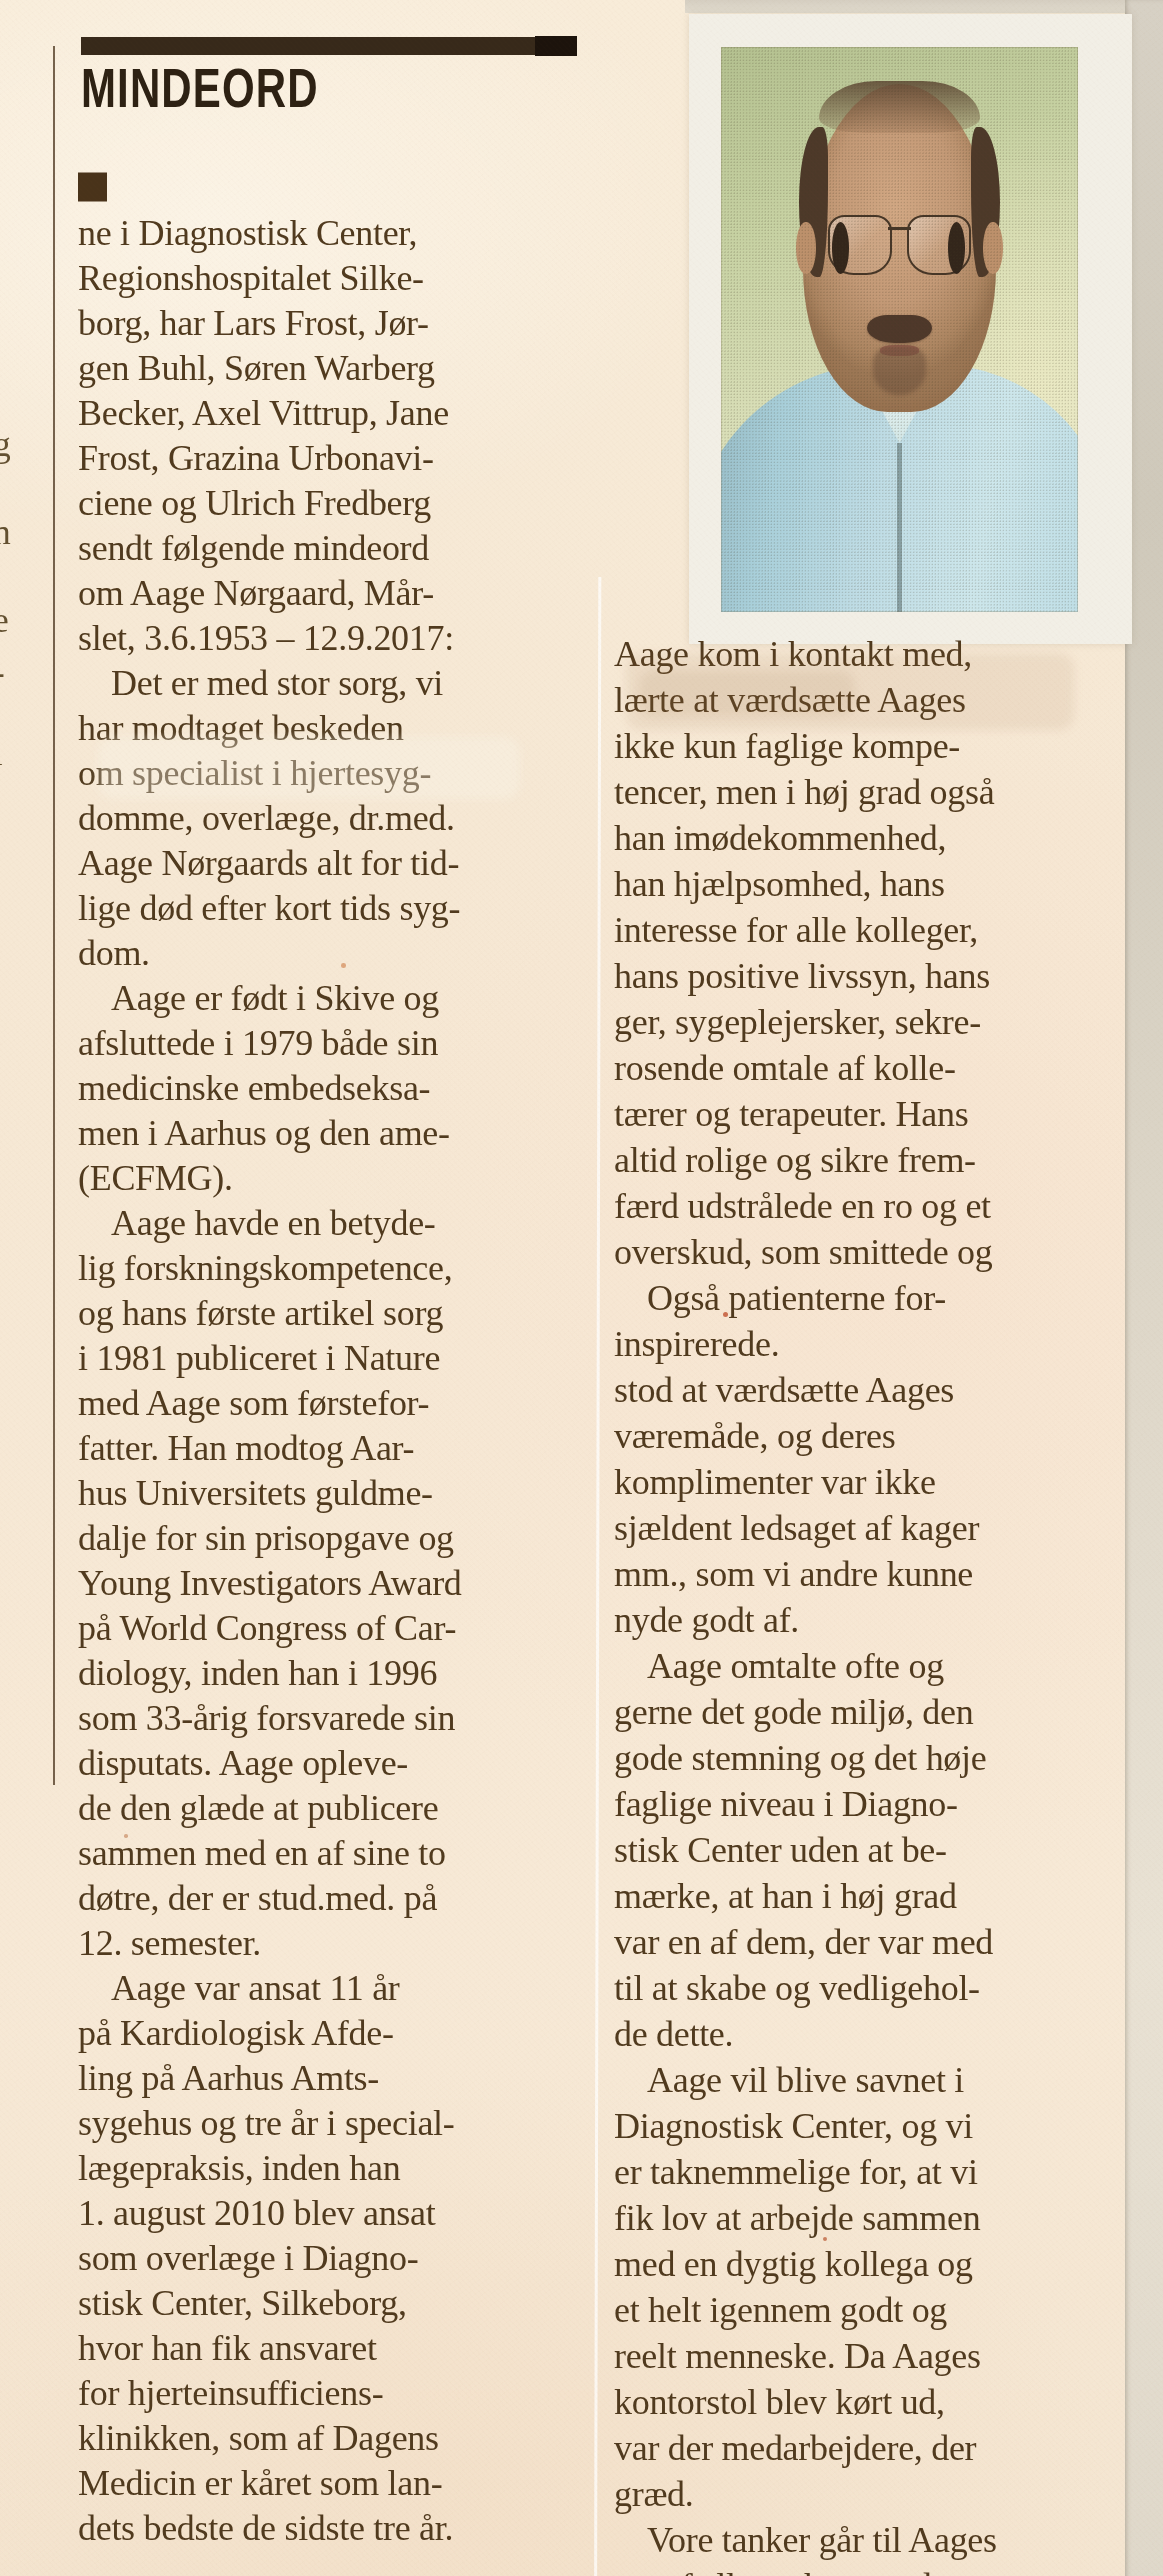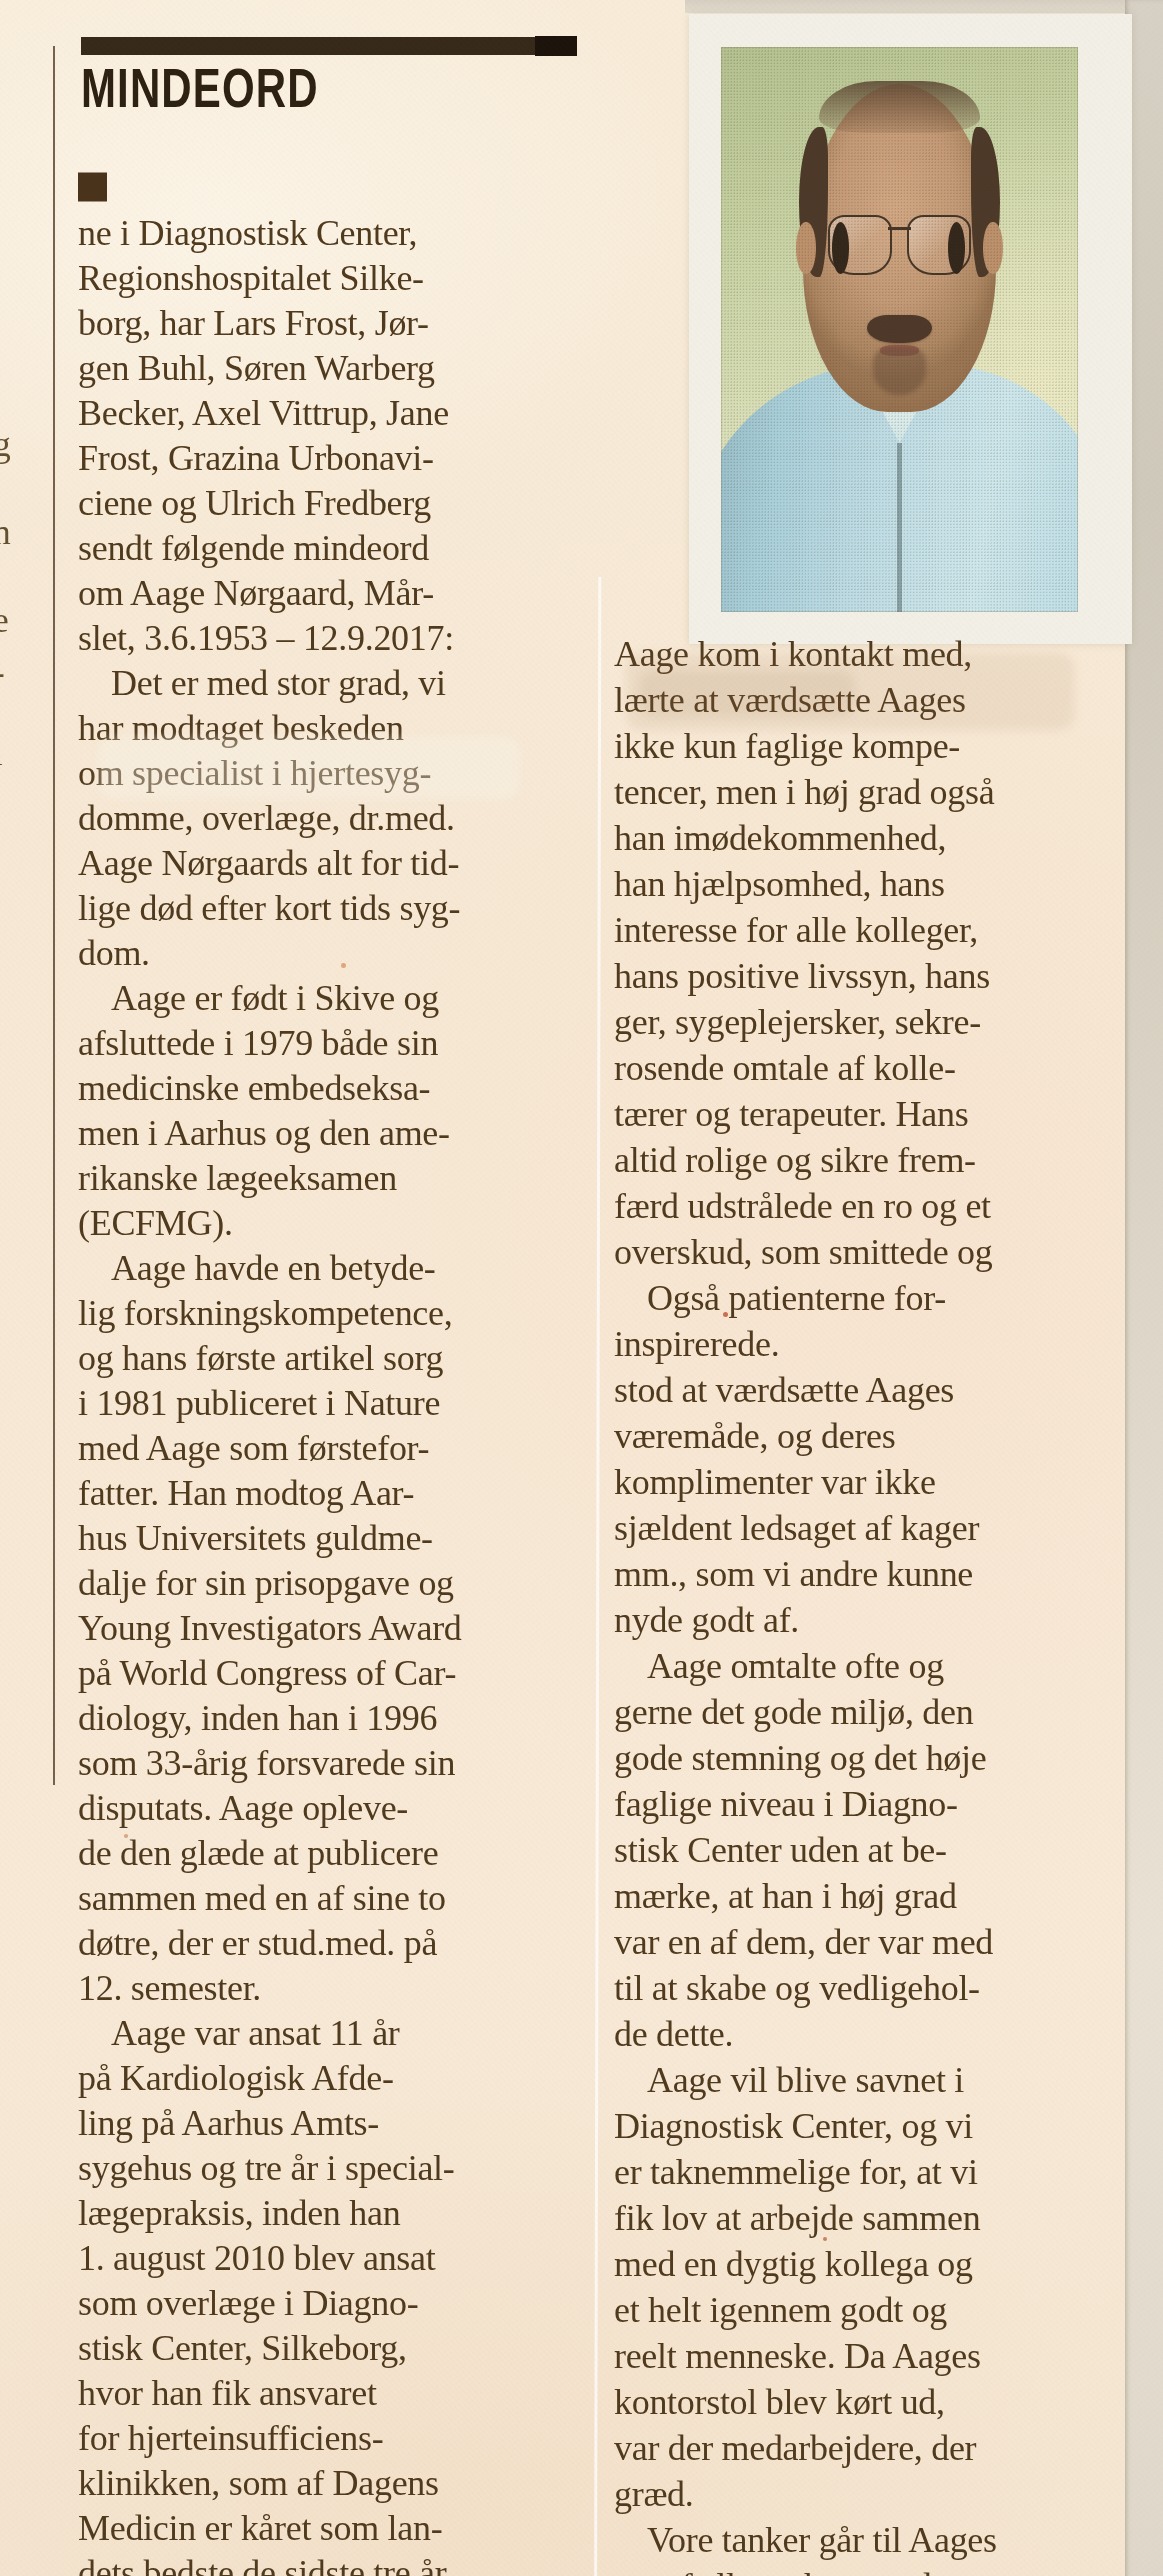--- a/index.html
+++ b/index.html
@@ -209,32 +209,31 @@
       <div class="tline">ne i Diagnostisk Center,</div>
       <div class="tline">Regionshospitalet Silke-</div>
       <div class="tline">borg, har Lars Frost, Jør-</div>
       <div class="tline">gen Buhl, Søren Warberg</div>
       <div class="tline">Becker, Axel Vittrup, Jane</div>
       <div class="tline">Frost, Grazina Urbonavi-</div>
       <div class="tline">ciene og Ulrich Fredberg</div>
       <div class="tline">sendt følgende mindeord</div>
       <div class="tline">om Aage Nørgaard, Mår-</div>
       <div class="tline">slet, 3.6.1953 – 12.9.2017:</div>
-      <div class="tline indent">Det er med stor grad, vi</div>
+      <div class="tline indent">Det er med stor sorg, vi</div>
       <div class="tline">har modtaget beskeden</div>
       <div class="tline">om specialist i hjertesyg-</div>
       <div class="tline">domme, overlæge, dr.med.</div>
       <div class="tline">Aage Nørgaards alt for tid-</div>
       <div class="tline">lige død efter kort tids syg-</div>
       <div class="tline">dom.</div>
       <div class="tline indent">Aage er født i Skive og</div>
       <div class="tline">afsluttede i 1979 både sin</div>
       <div class="tline">medicinske embedseksa-</div>
       <div class="tline">men i Aarhus og den ame-</div>
-      <div class="tline">rikanske lægeeksamen</div>
       <div class="tline">(ECFMG).</div>
       <div class="tline indent">Aage havde en betyde-</div>
       <div class="tline">lig forskningskompetence,</div>
       <div class="tline">og hans første artikel sorg</div>
       <div class="tline">i 1981 publiceret i Nature</div>
       <div class="tline">med Aage som førstefor-</div>
       <div class="tline">fatter. Han modtog Aar-</div>
       <div class="tline">hus Universitets guldme-</div>
       <div class="tline">dalje for sin prisopgave og</div>
       <div class="tline">Young Investigators Award</div>

